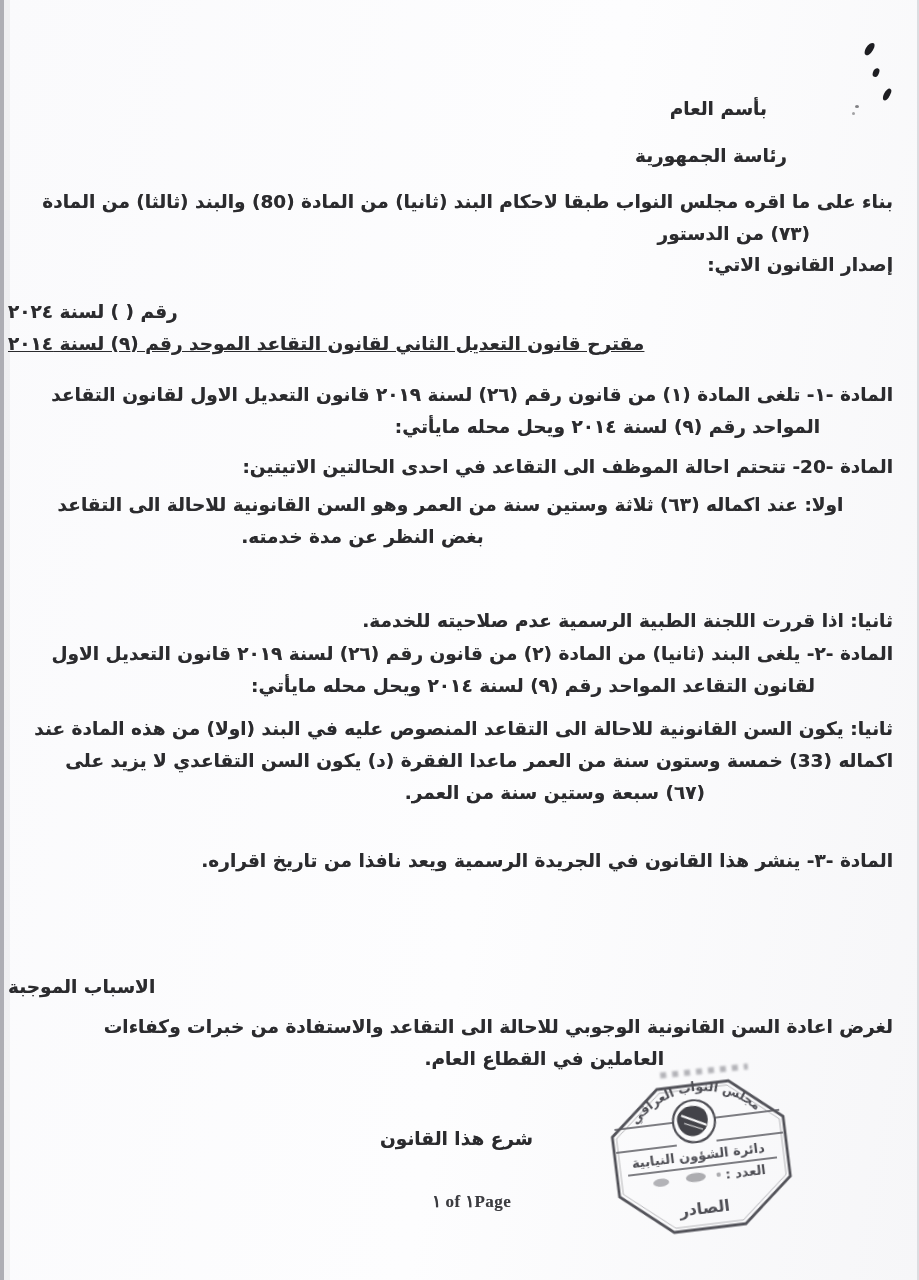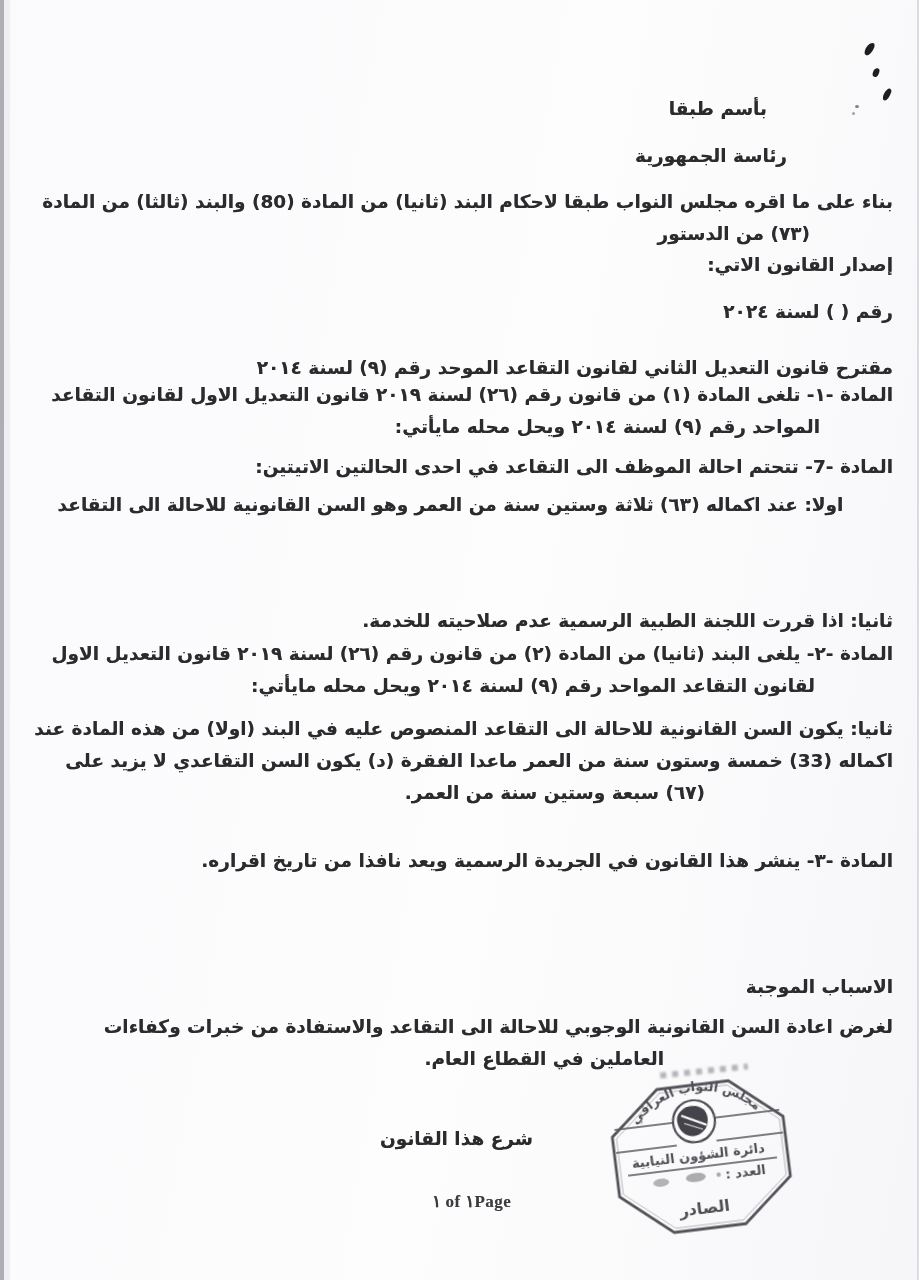--- a/index.html
+++ b/index.html
@@ -10,29 +10,29 @@
   }
   .edge-left{position:absolute;left:0;top:0;width:4px;height:100%;background:#aeaeb4;}
   .edge-left-shade{position:absolute;left:4px;top:0;width:6px;height:100%;background:rgba(60,60,70,0.06);}
   .edge-right{position:absolute;right:0;top:0;width:2px;height:100%;background:#dcdce0;}
   .para{
     position:absolute;right:26px;left:8px;
     font-size:18.5px;font-weight:700;line-height:32px;text-align:right;
     text-shadow:0 0 0.6px rgba(43,43,46,0.55);
   }
   .line{white-space:nowrap;}
-  .center{text-align:right;}
+  .center{text-align:left;}
   
   .p-name{top:93px;right:152px;left:auto;}
   .p-presidency{top:140px;right:132px;left:auto;}
   .p-preamble{top:186px;}
   .p-preamble .l2{padding-right:83px;}
   .p-issuance{top:249px;}
   .p-lawnum{top:296px;}
-  .p-lawtitle{top:352px;}
+  .p-lawtitle{top:328px;text-decoration:underline;}
   .p-art1{top:379px;}
   .p-art1 .l2{padding-right:73px;}
   .p-art10{top:451px;}
   .p-first{top:489px;text-align:center;}
   .p-first .l2{padding-right:176px;}
   .p-second{top:561px;margin-top:44px;}
   .p-art2{top:638px;}
   .p-art2 .l2{padding-right:78px;}
   .p-newsecond{top:713px;}
   .p-newsecond .l3{padding-right:188px;}
@@ -75,21 +75,21 @@
   <div class="edge-left-shade"></div>
   <div class="edge-right"></div>
 
   <div class="ink-mark m1"></div>
   <div class="ink-mark m2"></div>
   <div class="ink-mark m3"></div>
   <div class="ink-mark m4"></div>
   <div class="ink-mark m5"></div>
 
   <div class="para p-name">
-    <div class="line">بأسم طبقا</div>
+    <div class="line">بأسم العام</div>
   </div>
 
   <div class="para p-presidency">
     <div class="line">رئاسة الجمهورية</div>
   </div>
 
   <div class="para p-preamble">
     <div class="line l1">بناء على ما اقره مجلس النواب طبقا لاحكام البند (ثانيا) من المادة (80) والبند (ثالثا) من المادة</div>
     <div class="line l2">(٧٣) من الدستور</div>
   </div>
@@ -105,25 +105,26 @@
   <div class="para p-lawtitle center">
     <div class="line">مقترح قانون التعديل الثاني لقانون التقاعد الموحد رقم (٩) لسنة ٢٠١٤</div>
   </div>
 
   <div class="para p-art1">
     <div class="line l1">المادة -١- تلغى المادة (١) من قانون رقم (٢٦) لسنة ٢٠١٩ قانون التعديل الاول لقانون التقاعد</div>
     <div class="line l2">المواحد رقم (٩) لسنة ٢٠١٤ ويحل محله مايأتي:</div>
   </div>
 
   <div class="para p-art10">
-    <div class="line">المادة -7- تتحتم احالة الموظف الى التقاعد في احدى الحالتين الاتيتين:</div>
+    <div class="line">المادة -20- تتحتم احالة الموظف الى التقاعد في احدى الحالتين الاتيتين:</div>
   </div>
 
   <div class="para p-first">
     <div class="line l1">اولا: عند اكماله (٦٣) ثلاثة وستين سنة من العمر وهو السن القانونية للاحالة الى التقاعد</div>
+    <div class="line l2">بغض النظر عن مدة خدمته.</div>
   </div>
 
   <div class="para p-second">
     <div class="line">ثانيا: اذا قررت اللجنة الطبية الرسمية عدم صلاحيته للخدمة.</div>
   </div>
 
   <div class="para p-art2">
     <div class="line l1">المادة -٢- يلغى البند (ثانيا) من المادة (٢) من قانون رقم (٢٦) لسنة ٢٠١٩ قانون التعديل الاول</div>
     <div class="line l2">لقانون التقاعد المواحد رقم (٩) لسنة ٢٠١٤ ويحل محله مايأتي:</div>
   </div>

